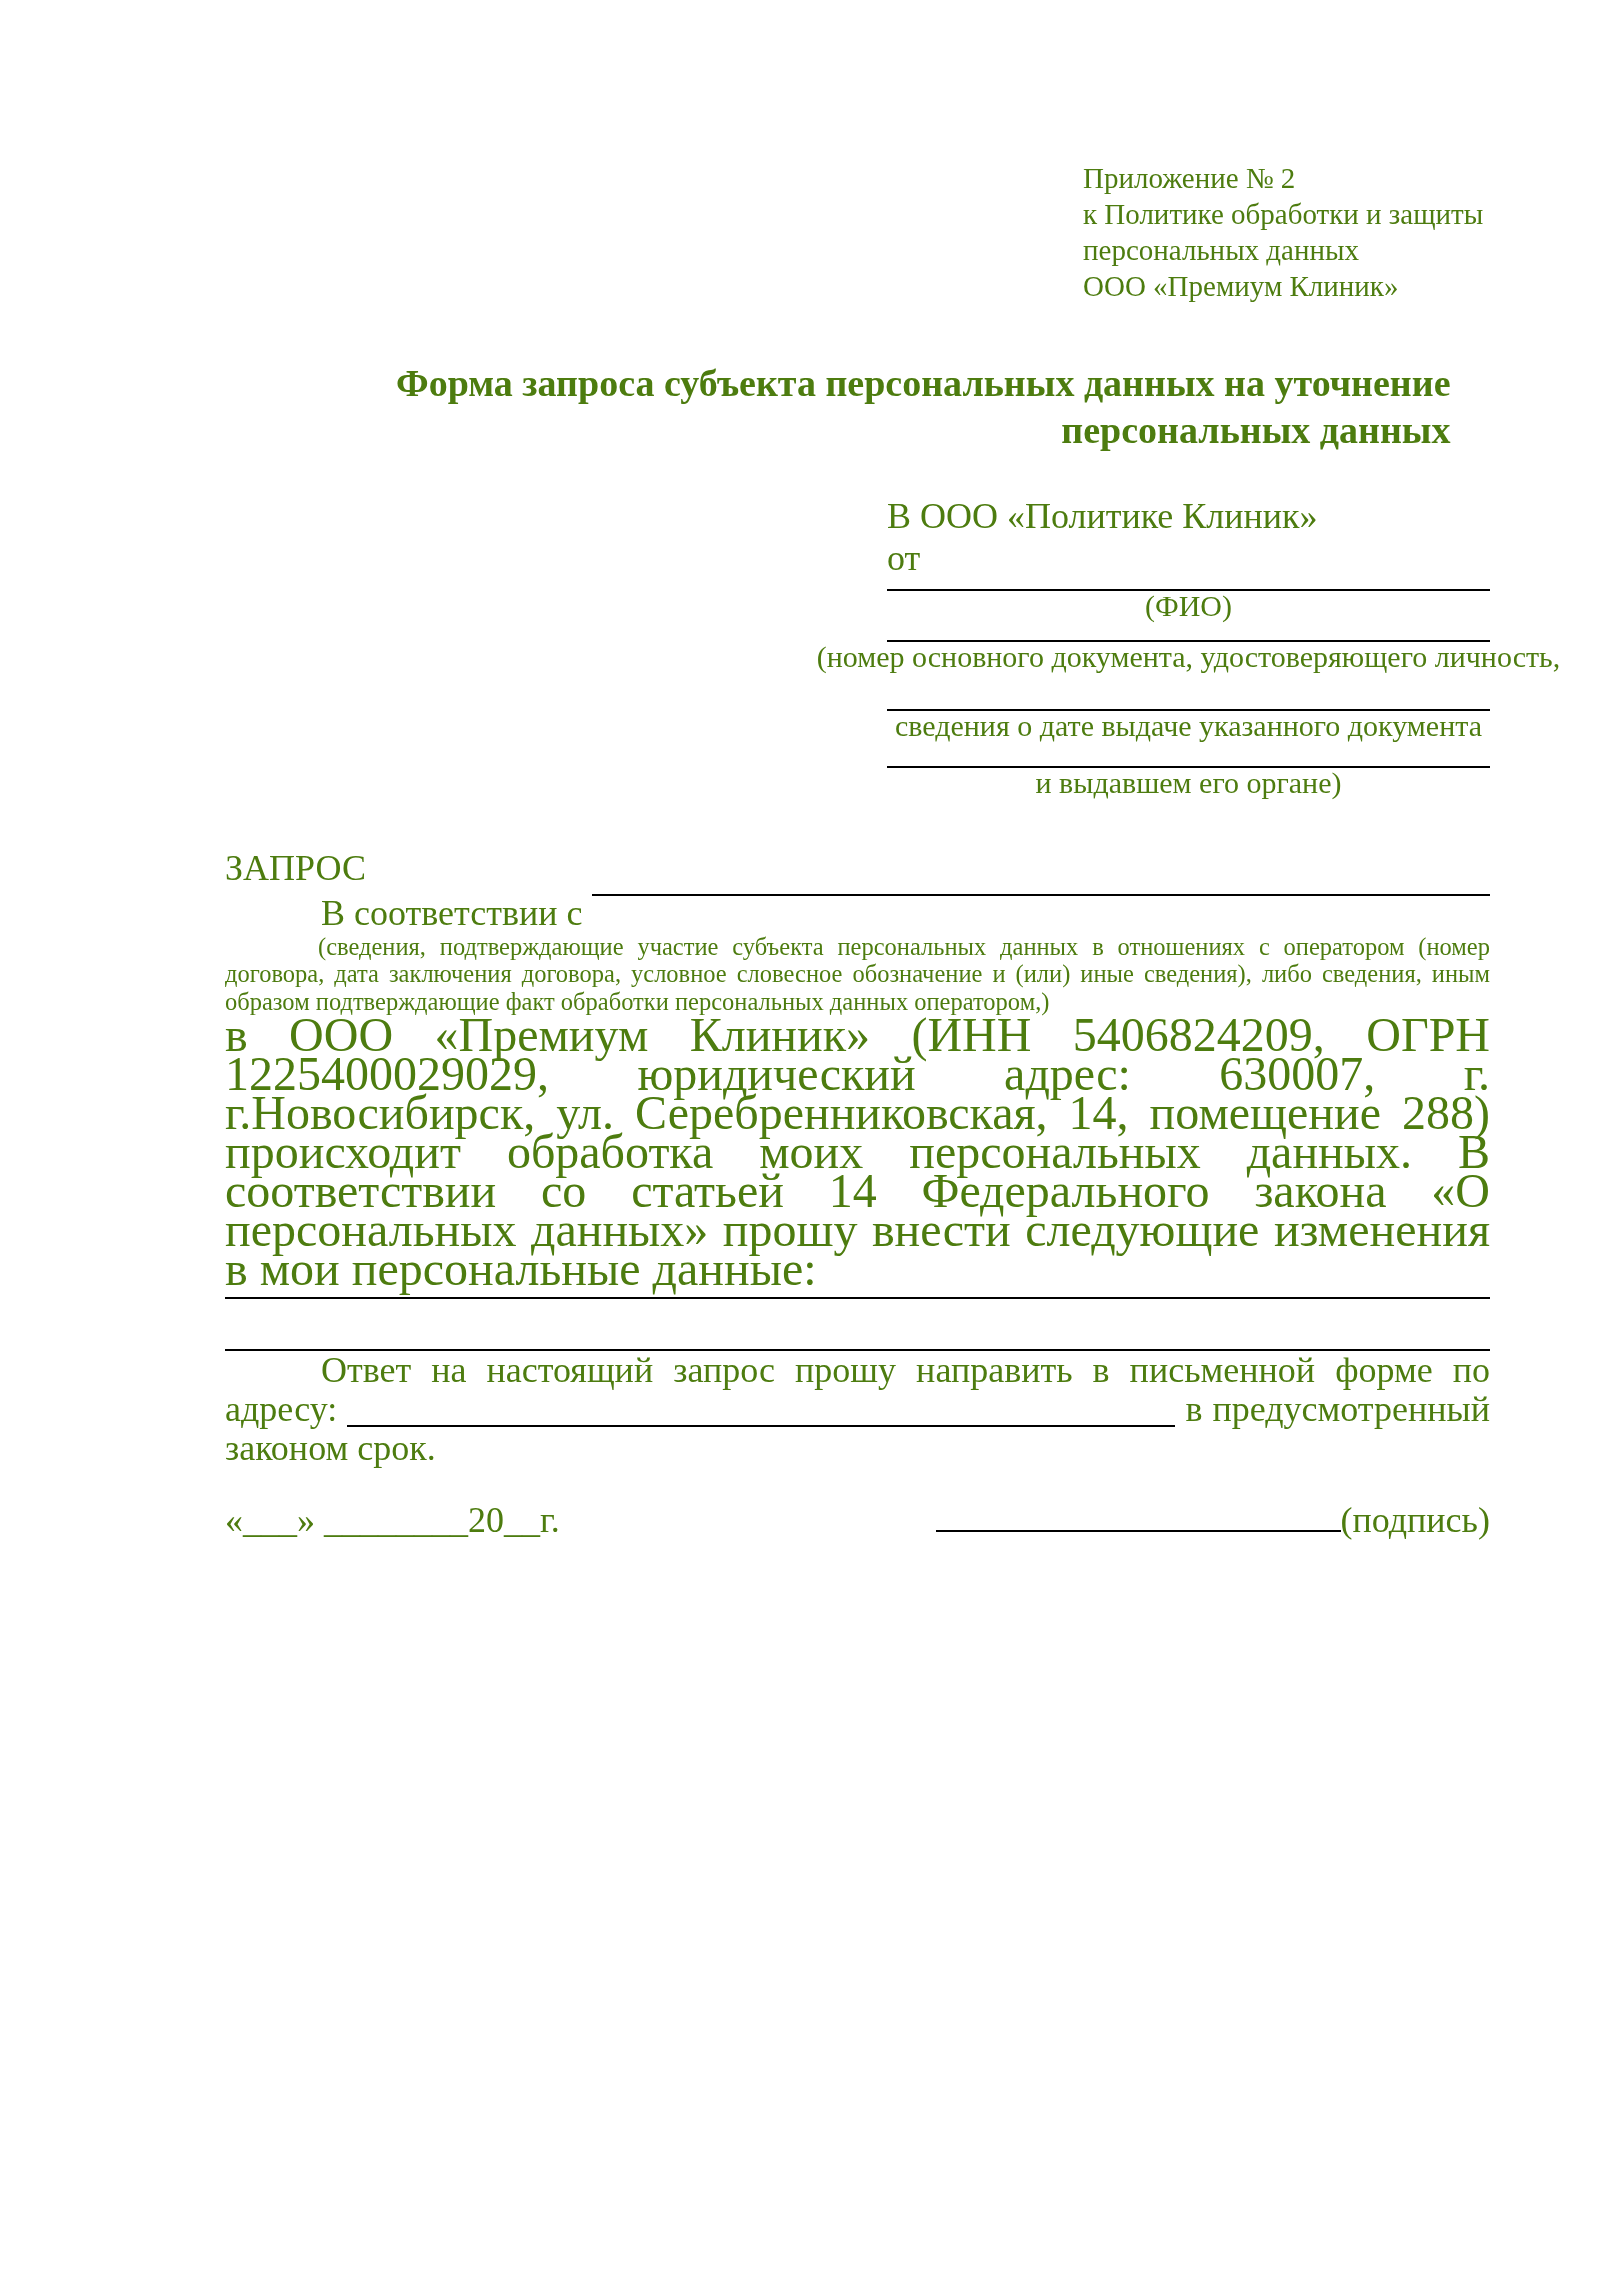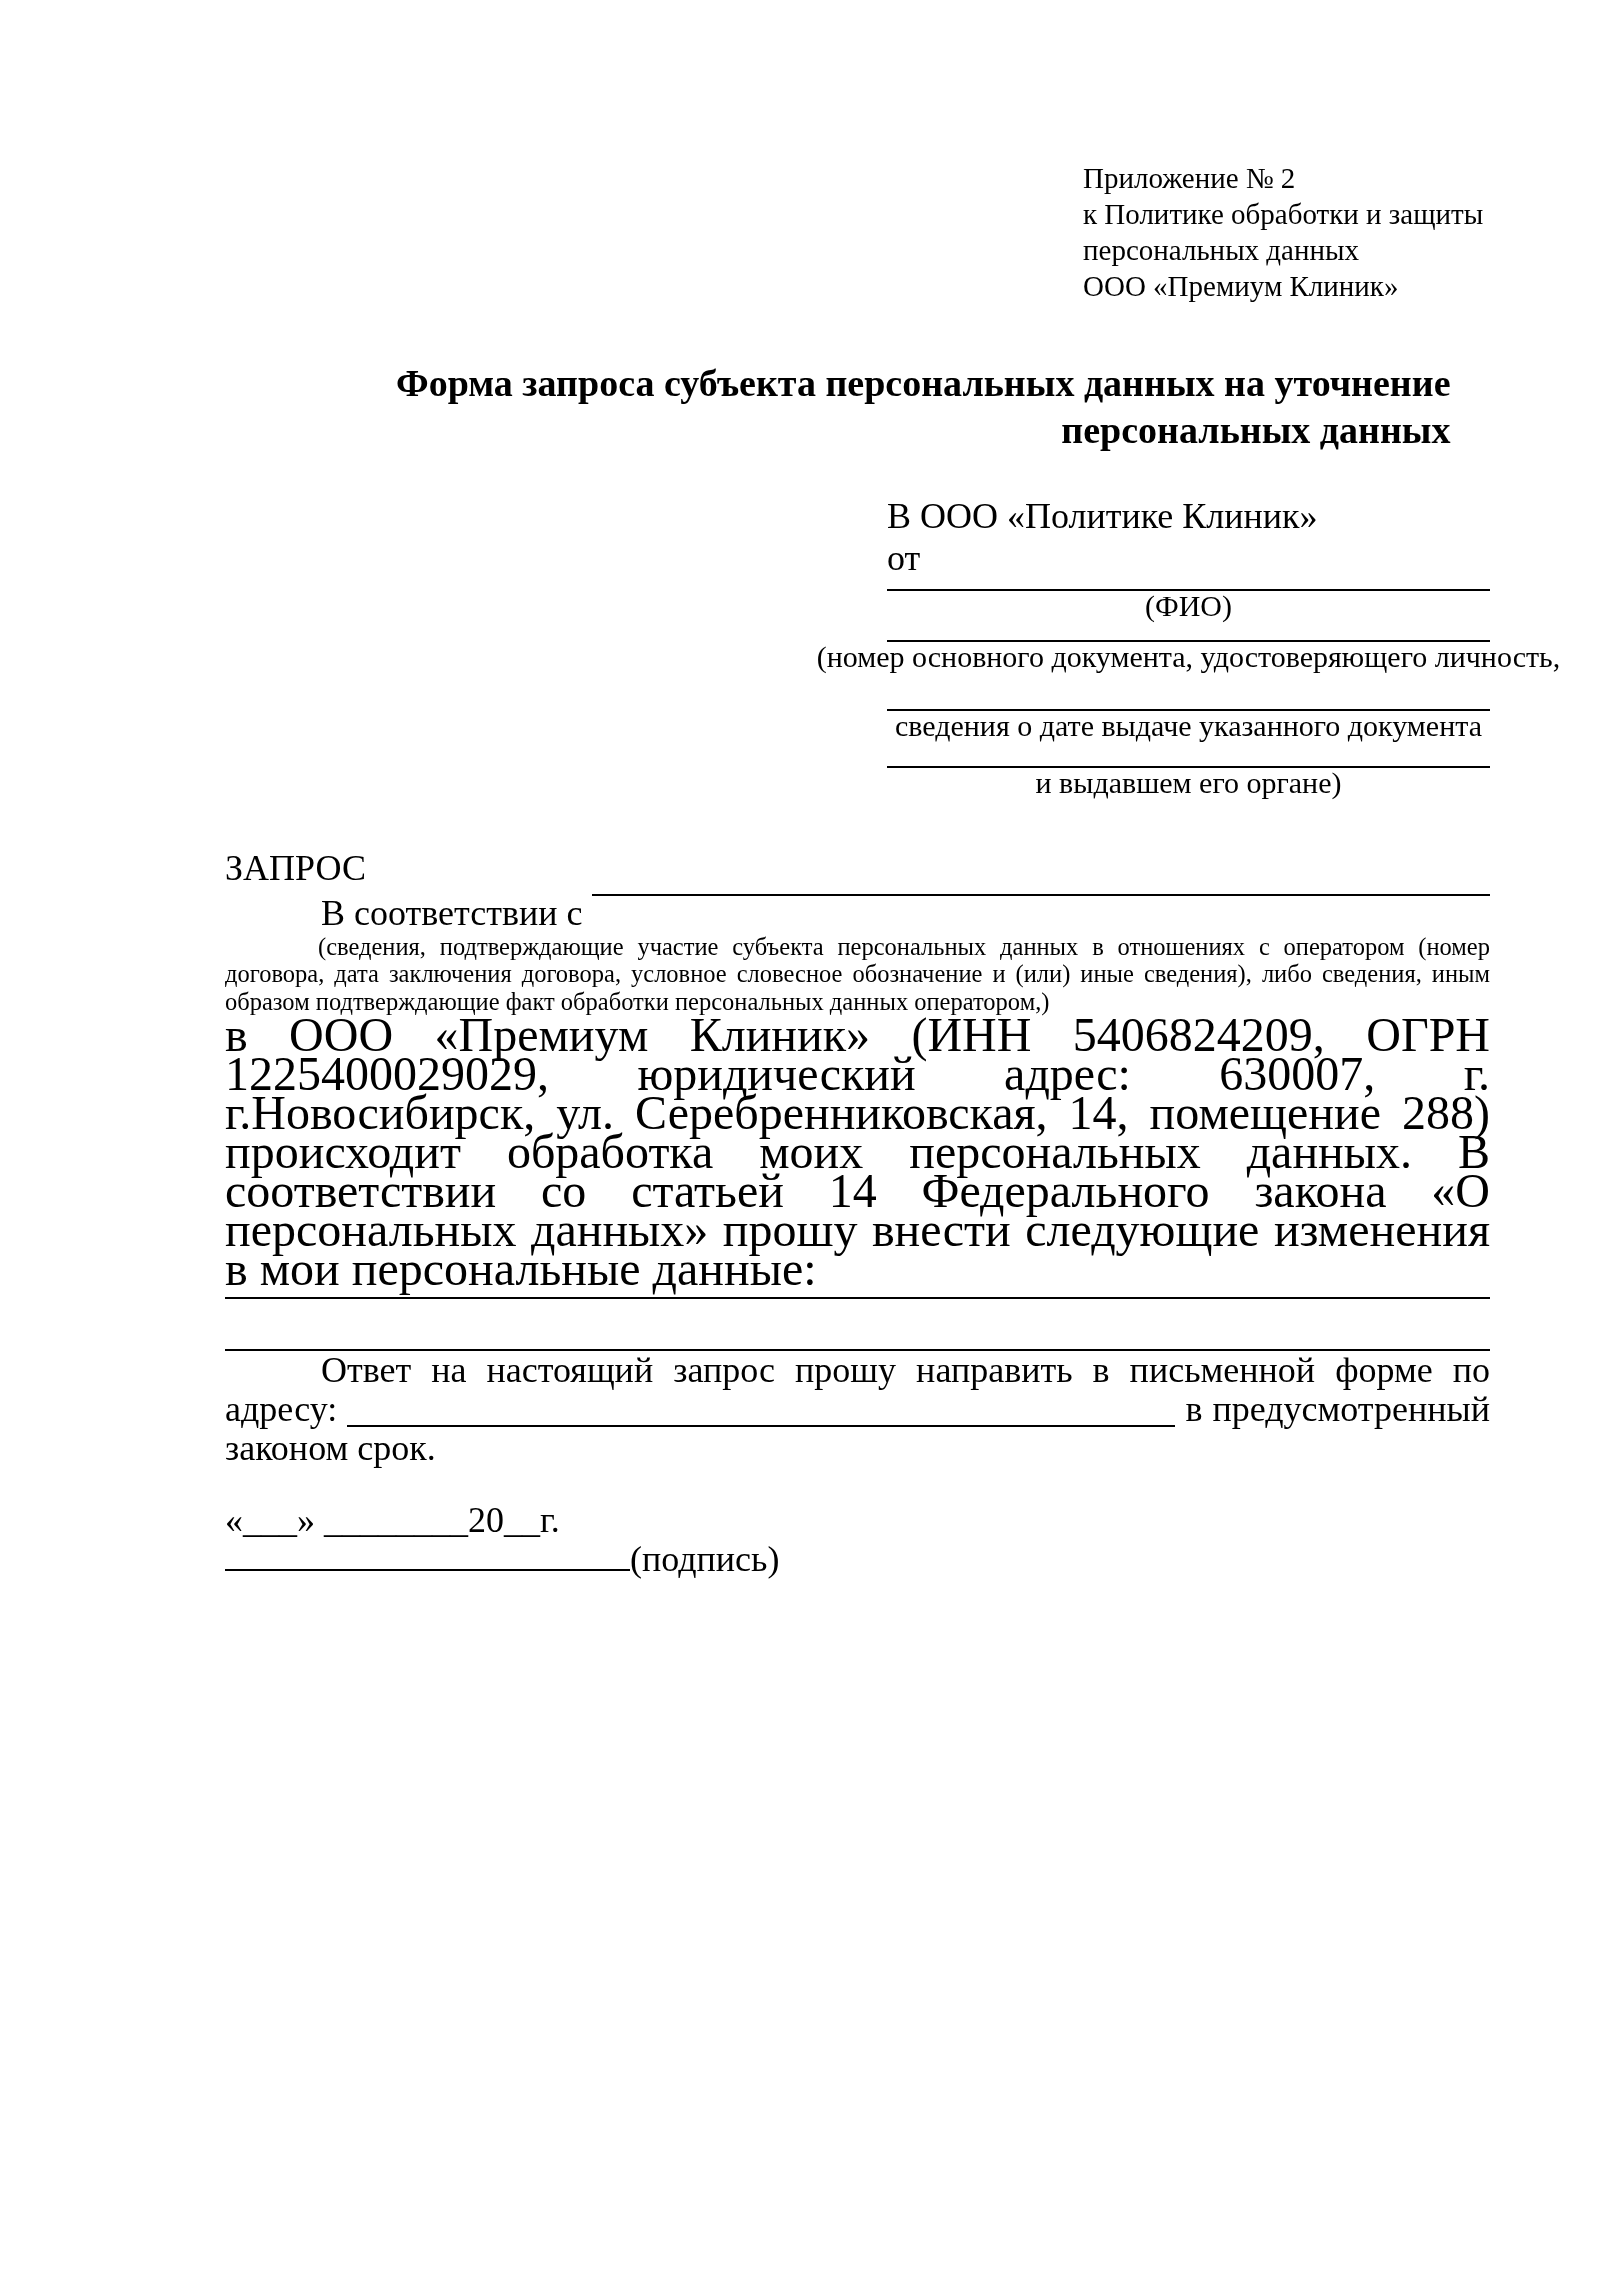--- a/index.html
+++ b/index.html
@@ -3,21 +3,21 @@
 <meta charset="utf-8">
 <style>
   * { margin: 0; padding: 0; box-sizing: border-box; }
   html, body { background: #888; }
   .page {
     position: relative;
     width: 1621px;
     height: 2294px;
     margin: 0 auto;
     background: #ffffff;
-    color: #000000;
+    color: #4d7c0f;
     font-family: "Liberation Serif", "DejaVu Serif", serif;
     padding: 160px 131px 0 225px;
   }
   
   .appendix {
     margin-left: 858px;
     font-size: 29px;
     line-height: 36px;
     white-space: nowrap;
   }
@@ -104,21 +104,20 @@
     vertical-align: -5.9px;
   }
   
   .sign-row {
     margin-top: 33px;
     display: flex;
     justify-content: space-between;
     align-items: baseline;
     font-size: 36px;
     line-height: 39px;
-    flex-direction: column;
   }
   .sig-group { display: inline-flex; align-items: baseline; }
   .sig-line {
     display: inline-block;
     width: 405px;
     border-bottom: 2.9px solid #000;
     height: 7.8px;
     vertical-align: -5.9px;
   }
 </style>

